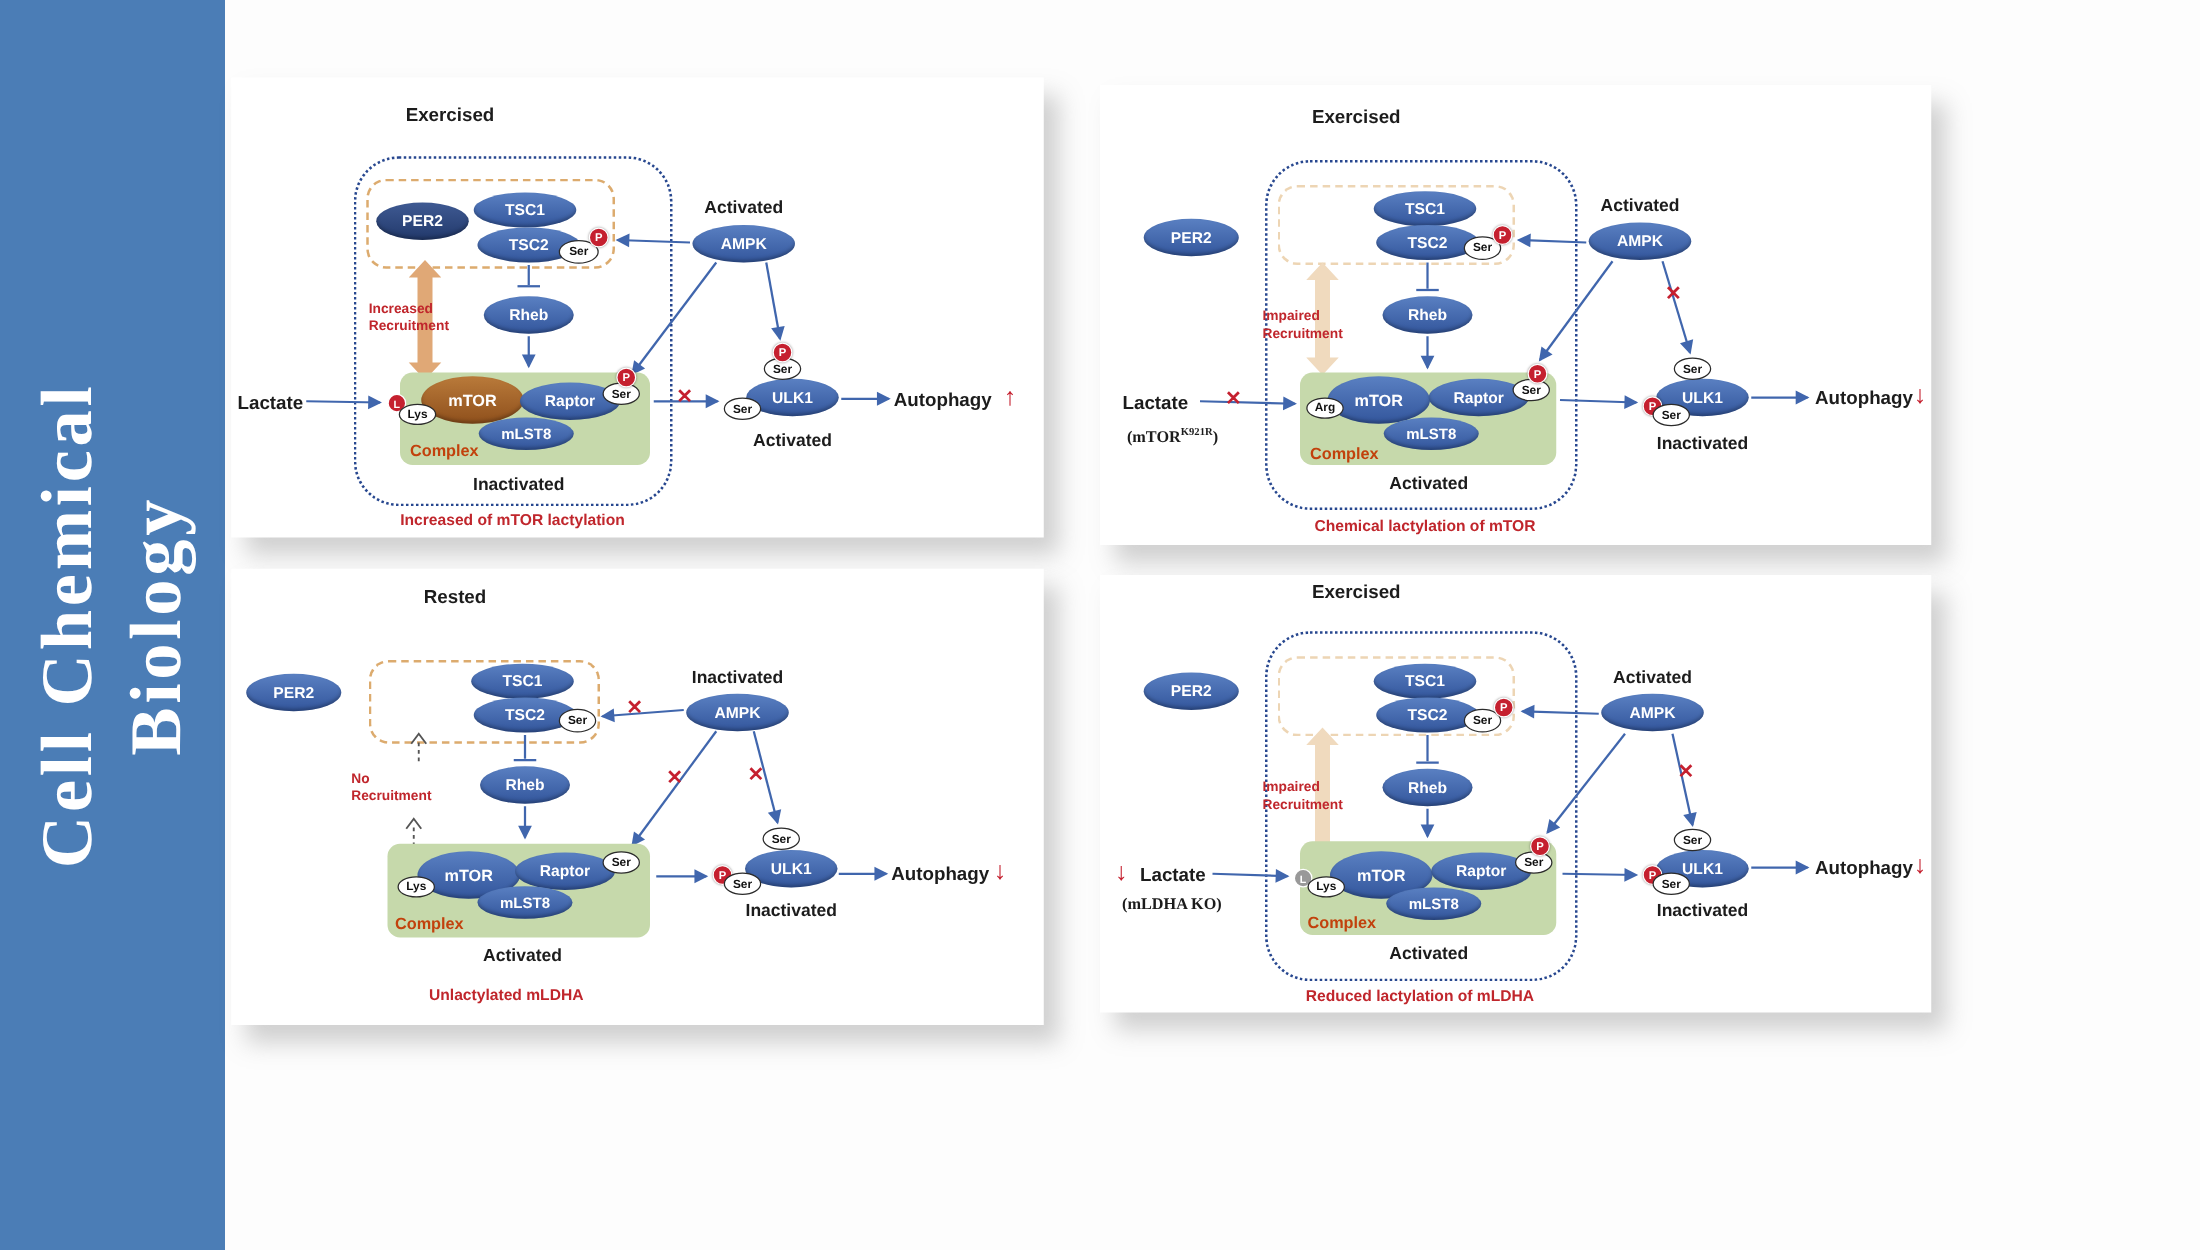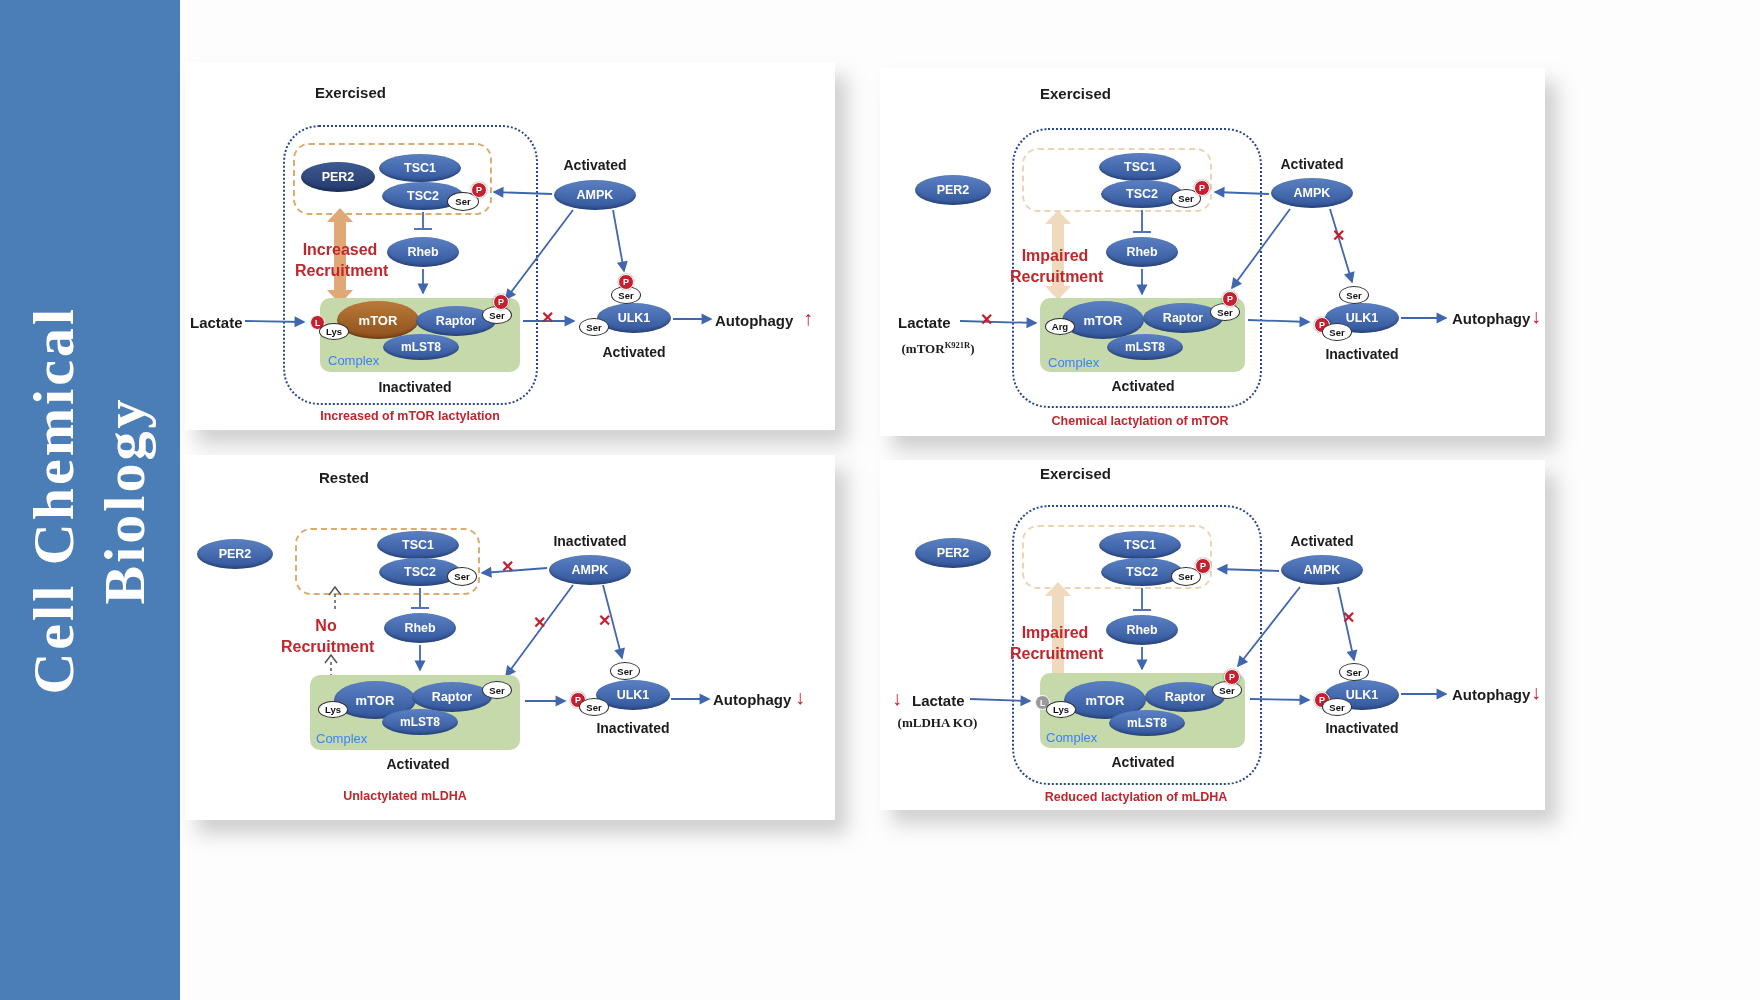--- a/index.html
+++ b/index.html
@@ -4,40 +4,40 @@
 <style>
 *{margin:0;padding:0;box-sizing:border-box}
 html,body{width:1760px;height:1000px}
 body{position:relative;background:#fdfdfd;font-family:"Liberation Sans",sans-serif;overflow:hidden}
 .sidebar{position:absolute;left:0;top:0;width:180px;height:1000px;background:#4b7db6;display:flex;align-items:center;justify-content:center}
 .vt{writing-mode:vertical-rl;transform:rotate(180deg);color:#fff;font-family:"Liberation Serif",serif;font-weight:bold;font-size:58px;line-height:1.22;letter-spacing:3px;text-align:center}
 .panel{position:absolute;background:#fff;box-shadow:12px 14px 18px rgba(135,135,135,.38)}
 svg.lay{position:absolute;left:0;top:0;pointer-events:none}
 .ar{stroke:#4066ad;stroke-width:1.8;fill:none}
 .dg{stroke:#555;stroke-width:1.5;fill:none}
-.ttl{position:absolute;font-size:15px;font-weight:bold;color:#1c1c1c;text-align:left}
+.ttl{position:absolute;font-size:15px;font-weight:bold;color:#1c1c1c;text-align:center}
 .nb{position:absolute;border-radius:50%;background:linear-gradient(180deg,#5a80c2,#33569c);color:#fff;font-weight:bold;font-size:12.5px;display:flex;align-items:center;justify-content:center;box-shadow:inset 0 -2px 3px rgba(0,0,0,.25)}
 .nd{background:linear-gradient(180deg,#3f5a93,#22396b)}
 .nbr{background:linear-gradient(180deg,#b97a3a,#8f501c)}
 .ov{position:absolute;border-radius:50%;background:#fff;border:1.5px solid #2b2b2b;color:#111;font-weight:bold;font-size:9.5px;display:flex;align-items:center;justify-content:center}
 .pb{position:absolute;width:16px;height:16px;border-radius:50%;background:#c5202f;border:1.5px solid #fff;color:#fff;font-weight:bold;font-size:9px;display:flex;align-items:center;justify-content:center;box-shadow:0 0 2px rgba(0,0,0,.45)}
 .lbdg{position:absolute;width:15px;height:15px;border-radius:50%;background:#c5202f;border:1px solid #fff;color:#fff;font-weight:bold;font-size:8.5px;display:flex;align-items:center;justify-content:center}
 .lbdg.gray{background:#999}
 .green{position:absolute;background:#c6d9ab;border-radius:10px}
 .state{position:absolute;font-size:14px;font-weight:bold;color:#1c1c1c;text-align:center}
-.rn{position:absolute;font-size:16px;font-weight:bold;color:#c0262c;text-align:center;line-height:1.3}
+.rn{position:absolute;font-size:11px;font-weight:bold;color:#c0262c;line-height:1.3}
 .cap{position:absolute;font-size:12.5px;font-weight:bold;color:#c0262c;text-align:center}
 .xm{position:absolute;color:#c5202f;font-weight:bold;font-size:16px;line-height:1}
 .dashbox{position:absolute;border:2px dotted #27478f;border-radius:36px}
 .obox{position:absolute;border:2px dashed #dcab6e;border-radius:16px}
 .obox.faded{border-color:#edd5b4}
 .lac{position:absolute;font-size:15px;font-weight:bold;color:#1c1c1c}
 .auto{position:absolute;font-size:15px;font-weight:bold;color:#1c1c1c}
 .dira{position:absolute;font-weight:bold;font-size:20px;color:#c5202f;line-height:1}
-.clab{position:absolute;font-size:13px;font-weight:normal;color:#3b82f6}
+.clab{position:absolute;font-size:13px;font-weight:bold;color:#c2410c}
 .geno{position:absolute;font-size:13px;font-weight:bold;color:#1c1c1c;font-family:"Liberation Serif",serif;text-align:center}
 .geno sup{font-size:8.5px}
 </style>
 </head>
 <body>
 
 <div class="sidebar">
   <div class="vt">
     <div>Cell Chemical</div>
     <div>Biology</div>

